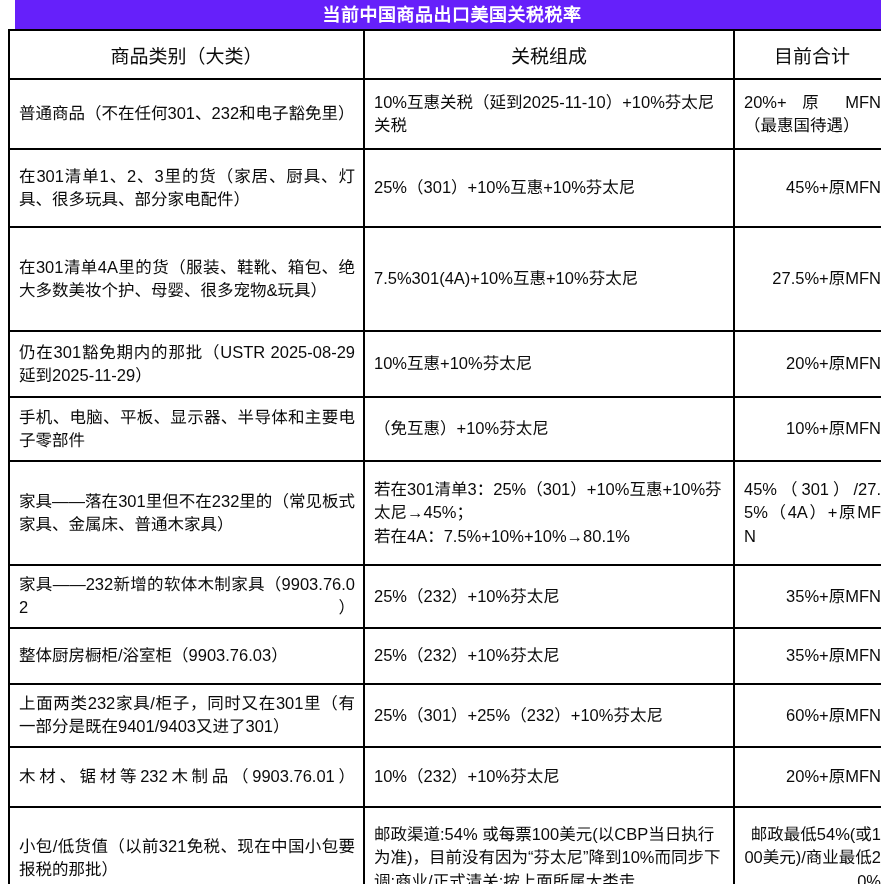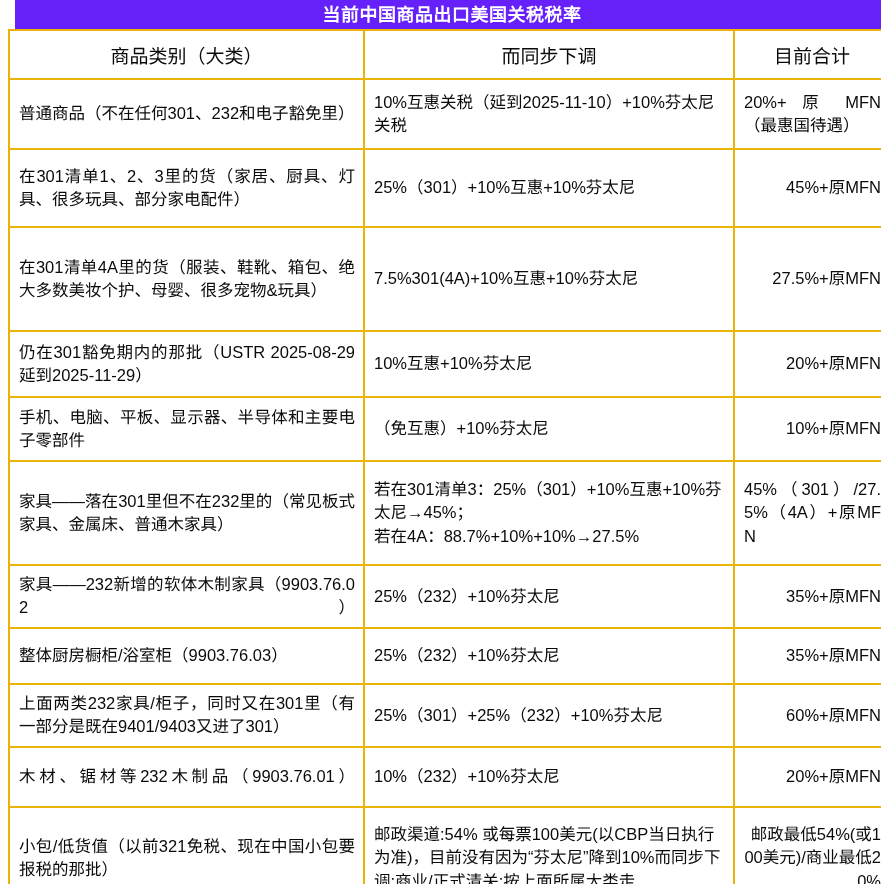--- a/index.html
+++ b/index.html
@@ -53,21 +53,21 @@
     border-collapse: collapse;
     table-layout: fixed;
     background: #ffffff;
   }
   table.tariff col.c1 { width: 355px; }
   table.tariff col.c2 { width: 370px; }
   table.tariff col.c3 { width: 156px; }
 
   table.tariff th,
   table.tariff td {
-    border: 2px solid #eab308;
+    border: 2px solid #000000;
     vertical-align: middle;
     box-sizing: border-box;
     color: #0a0a0a;
     background: #ffffff;
   }
 
   
   table.tariff thead th {
     height: 49px;
     text-align: center;
@@ -119,21 +119,21 @@
 
   <table class="tariff">
     <colgroup>
       <col class="c1">
         <col class="c2">
         <col class="c3">
     </colgroup>
     <thead>
       <tr>
         <th>商品类别（大类）</th>
-        <th>而同步下调</th>
+        <th>关税组成</th>
         <th>目前合计</th>
       </tr>
     </thead>
     <tbody>
 
       <tr style="height:70px;">
         <td class="cat">普通商品（不在任何301、232和电子豁免里）</td>
         <td class="comp">10%互惠关税（延到2025-11-10）+10%芬太尼关税</td>
         <td class="total just">20%+ 原 MFN （最惠国待遇）</td>
       </tr>
@@ -159,21 +159,21 @@
       <tr style="height:64px;">
         <td class="cat">手机、电脑、平板、显示器、半导体和主要电子零部件</td>
         <td class="comp">（免互惠）+10%芬太尼</td>
         <td class="total">10%+原MFN</td>
       </tr>
 
       <tr style="height:104px;">
         <td class="cat">家具——落在301里但不在232里的（常见板式家具、金属床、普通木家具）</td>
         <td class="comp">
           <span class="nowrapline">若在301清单3：25%（301）+10%互惠+10%芬太尼→45%；</span>
-          <span class="nowrapline">若在4A：88.7%+10%+10%→27.5%</span>
+          <span class="nowrapline">若在4A：7.5%+10%+10%→80.1%</span>
         </td>
         <td class="total just">45%（301）/27.5%（4A）+原MFN</td>
       </tr>
 
       <tr style="height:62px;">
         <td class="cat just-all">家具——232新增的软体木制家具（9903.76.02）</td>
         <td class="comp">25%（232）+10%芬太尼</td>
         <td class="total">35%+原MFN</td>
       </tr>
 

